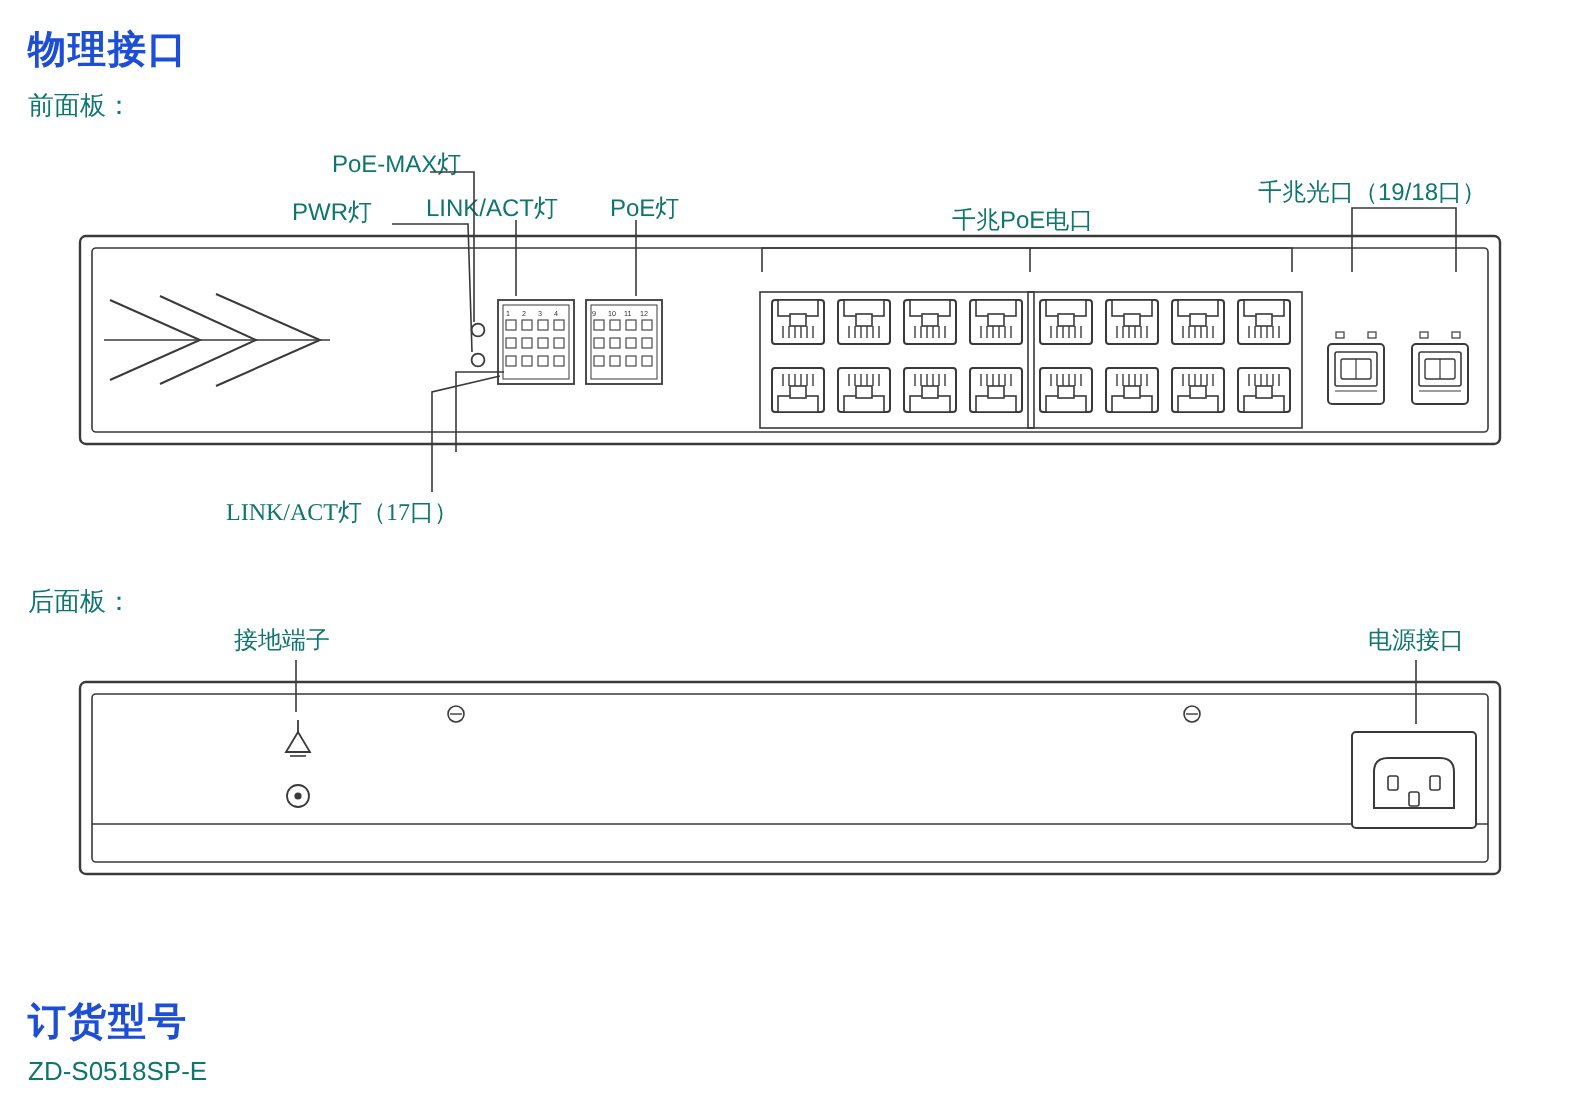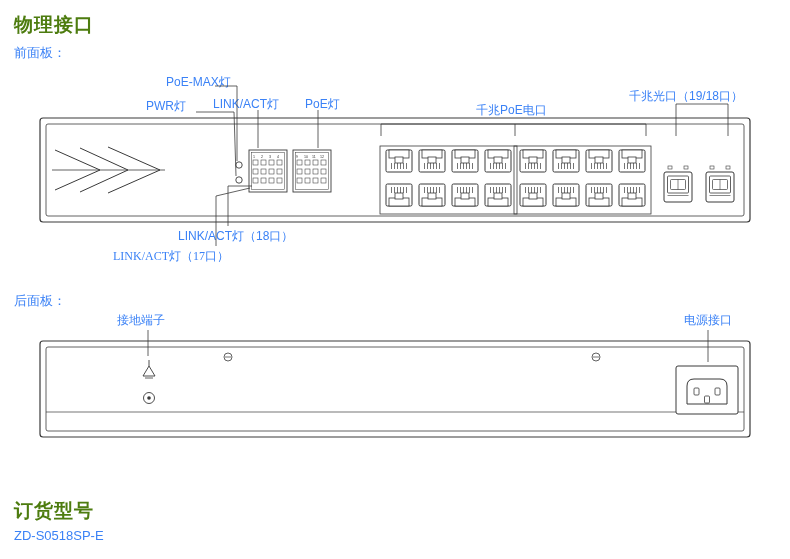--- a/index.html
+++ b/index.html
@@ -19,26 +19,26 @@
     position: absolute;
     left: 0; top: 0;
     width: 790px;
     height: 559px;
   }
   .h1 {
     position: absolute;
     font-size: 19px;
     font-weight: bold;
     letter-spacing: 1px;
-    color: #4d7c0f;
+    color: #1d4ed8;
   }
   .lbl {
     position: absolute;
     font-size: 12px;
-    color: #3b82f6;
+    color: #0f766e;
     white-space: nowrap;
   }
   .lbl-xs {
     position: absolute;
     font-size: 8px;
     color: #222;
     white-space: nowrap;
   }
   #title-physical { left: 14px; top: 12px; }
   #label-front { left: 14px; top: 44px; font-size: 13px; }
@@ -64,21 +64,20 @@
   <div class="lbl" id="label-back">后面板：</div>
   <div class="h1" id="title-order">订货型号</div>
   <div class="lbl" id="order-model">ZD-S0518SP-E</div>
 
   <div class="lbl" style="left:166px; top:74px;">PoE-MAX灯</div>
   <div class="lbl" style="left:213px; top:96px;">LINK/ACT灯</div>
   <div class="lbl" style="left:305px; top:96px;">PoE灯</div>
   <div class="lbl" style="left:146px; top:98px;">PWR灯</div>
   <div class="lbl" style="left:476px; top:102px;">千兆PoE电口</div>
   <div class="lbl" style="left:629px; top:88px;">千兆光口（19/18口）</div>
-  <div class="lbl" style="left:178px; top:228px;">LINK/ACT灯（18口）</div>
   <div class="lbl" style="left:113px; top:248px;font-family:Liberation Serif, serif;">LINK/ACT灯（17口）</div>
 
   <div class="lbl" style="left:117px; top:312px;">接地端子</div>
   <div class="lbl" style="left:684px; top:312px;">电源接口</div>
   <div class="lbl-xs" style="left:699px; top:354px; font-size:9px; letter-spacing:0.5px;">PWR</div>
   <div class="lbl-xs" style="left:646px; top:423px; font-size:9px;">AC 100-240V, 50/60Hz</div>
 
   <div class="lbl-xs" style="left:396px; top:144px;">2</div>
   <div class="lbl-xs" style="left:429px; top:144px;">4</div>
   <div class="lbl-xs" style="left:462px; top:144px;">6</div>

